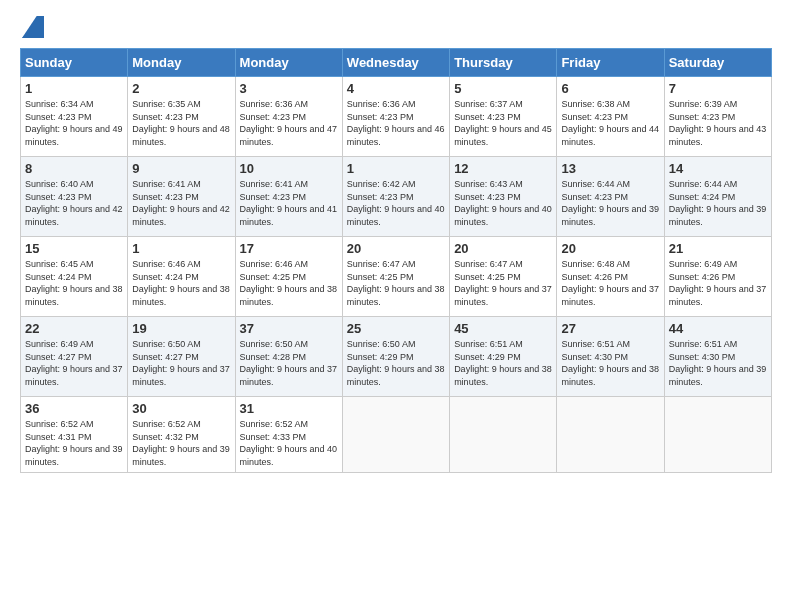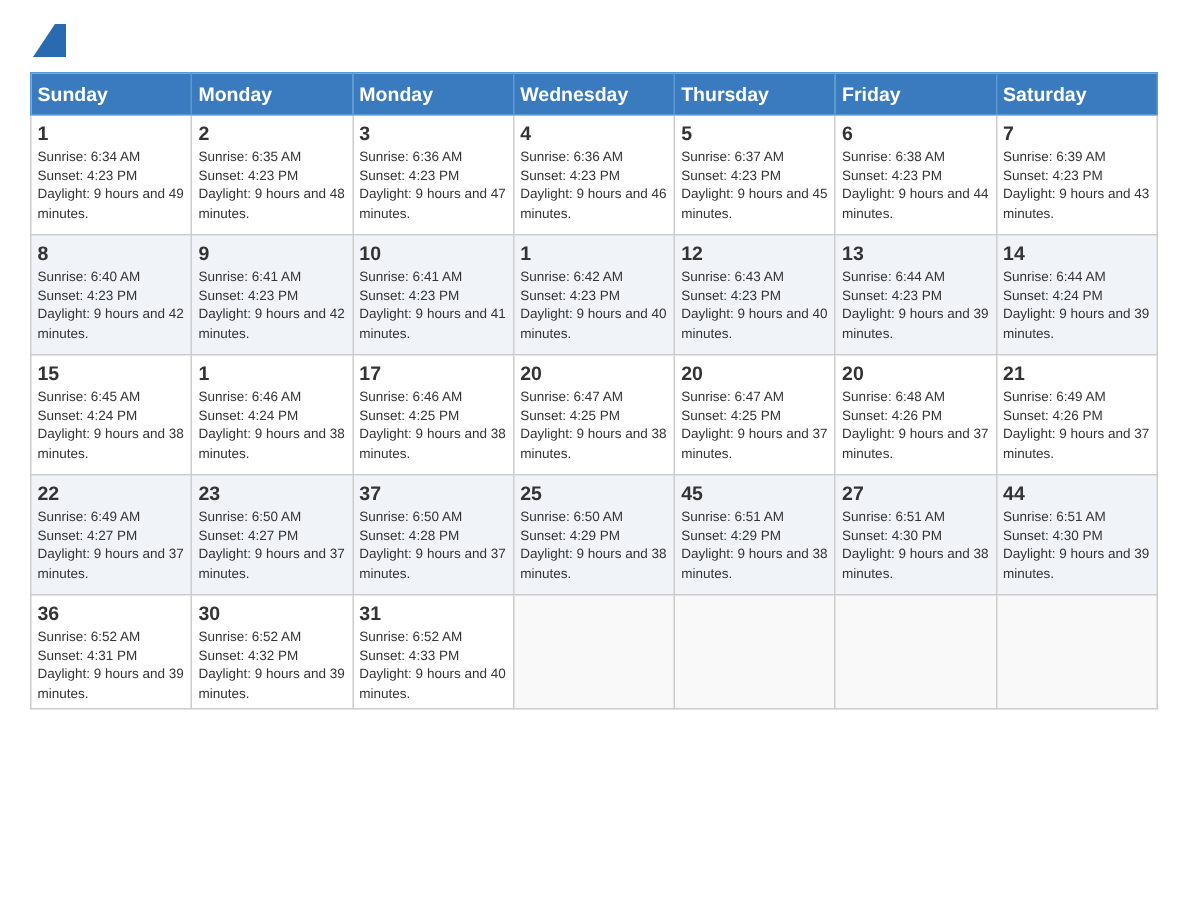--- a/index.html
+++ b/index.html
@@ -183,21 +183,21 @@
           <td><span class="day-num">20</span>
 <span class="day-info">Sunrise: 6:47 AM<br>Sunset: 4:25 PM<br>Daylight: 9 hours and 37 minutes.</span></td>
           <td><span class="day-num">20</span>
 <span class="day-info">Sunrise: 6:48 AM<br>Sunset: 4:26 PM<br>Daylight: 9 hours and 37 minutes.</span></td>
           <td><span class="day-num">21</span>
 <span class="day-info">Sunrise: 6:49 AM<br>Sunset: 4:26 PM<br>Daylight: 9 hours and 37 minutes.</span></td>
         </tr>
         <tr>
           <td><span class="day-num">22</span>
 <span class="day-info">Sunrise: 6:49 AM<br>Sunset: 4:27 PM<br>Daylight: 9 hours and 37 minutes.</span></td>
-          <td><span class="day-num">23</span>
+          <td><span class="day-num">19</span>
 <span class="day-info">Sunrise: 6:50 AM<br>Sunset: 4:27 PM<br>Daylight: 9 hours and 37 minutes.</span></td>
           <td><span class="day-num">37</span>
 <span class="day-info">Sunrise: 6:50 AM<br>Sunset: 4:28 PM<br>Daylight: 9 hours and 37 minutes.</span></td>
           <td><span class="day-num">25</span>
 <span class="day-info">Sunrise: 6:50 AM<br>Sunset: 4:29 PM<br>Daylight: 9 hours and 38 minutes.</span></td>
           <td><span class="day-num">45</span>
 <span class="day-info">Sunrise: 6:51 AM<br>Sunset: 4:29 PM<br>Daylight: 9 hours and 38 minutes.</span></td>
           <td><span class="day-num">27</span>
 <span class="day-info">Sunrise: 6:51 AM<br>Sunset: 4:30 PM<br>Daylight: 9 hours and 38 minutes.</span></td>
           <td><span class="day-num">44</span>

